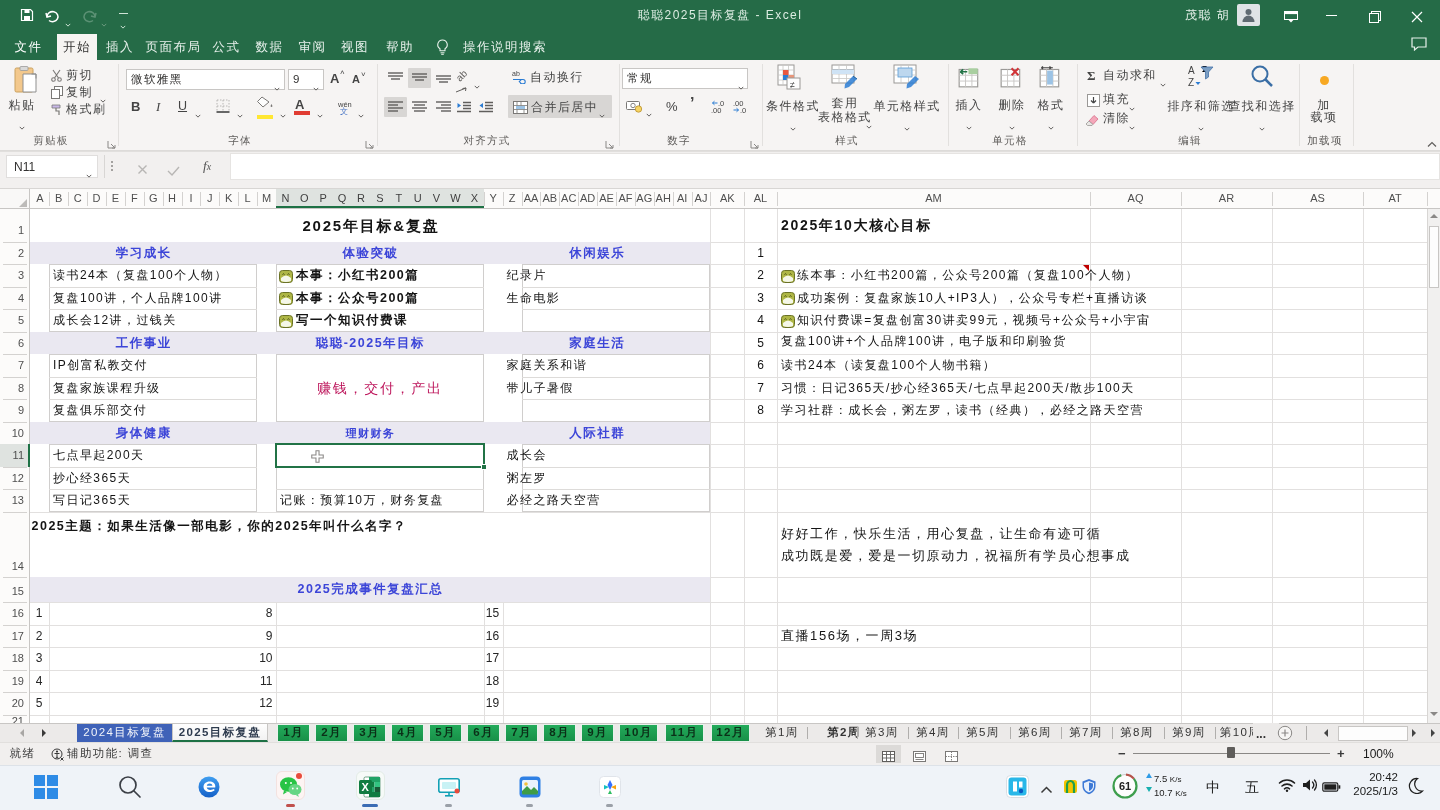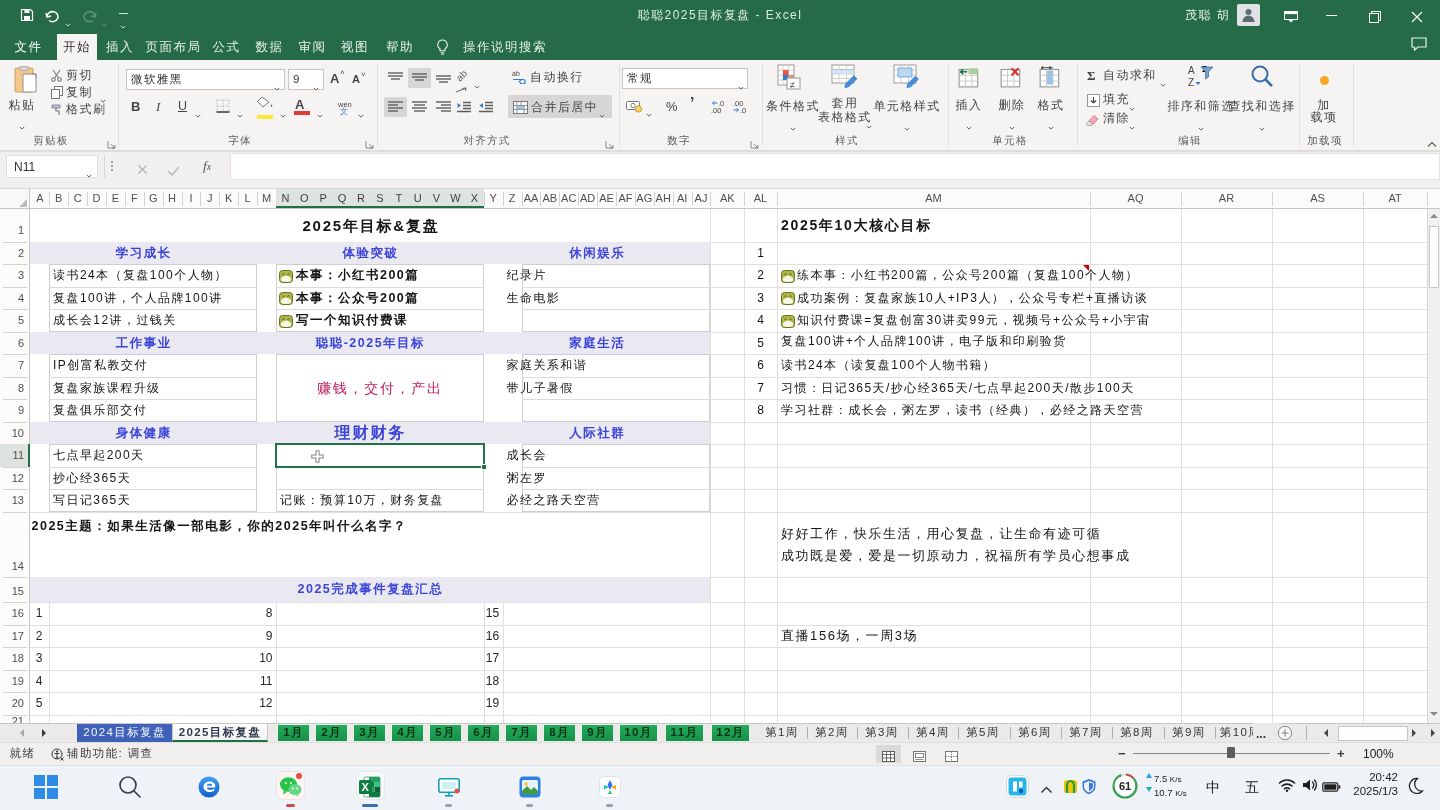--- a/index.html
+++ b/index.html
@@ -583,21 +583,21 @@
 <div style="position:absolute;left:30.0px;top:241.5px;width:680.4399999999999px;height:22.5px;background:#eae8f1;"></div>
 <div style="position:absolute;left:-156.2px;top:243.5px;width:600px;text-align:center;font-size:12.5px;line-height:18.5px;color:#3c45d8;font-weight:700;white-space:nowrap;letter-spacing:.12em;">学习成长</div>
 <div style="position:absolute;left:297.20000000000005px;top:243.5px;width:600px;text-align:center;font-size:12.5px;line-height:18.5px;color:#3c45d8;font-weight:700;white-space:nowrap;letter-spacing:.12em;">休闲娱乐</div>
 <div style="position:absolute;left:70.39999999999998px;top:243.5px;width:600px;text-align:center;font-size:12.5px;line-height:18.5px;color:#3c45d8;font-weight:700;white-space:nowrap;letter-spacing:.12em;">体验突破</div>
 <div style="position:absolute;left:30.0px;top:331.5px;width:680.4399999999999px;height:22.5px;background:#eae8f1;"></div>
 <div style="position:absolute;left:-156.2px;top:333.5px;width:600px;text-align:center;font-size:12.5px;line-height:18.5px;color:#3c45d8;font-weight:700;white-space:nowrap;letter-spacing:.12em;">工作事业</div>
 <div style="position:absolute;left:70.39999999999998px;top:333.5px;width:600px;text-align:center;font-size:12.5px;line-height:18.5px;color:#3c45d8;font-weight:700;white-space:nowrap;letter-spacing:.12em;">聪聪-2025年目标</div>
 <div style="position:absolute;left:297.20000000000005px;top:333.5px;width:600px;text-align:center;font-size:12.5px;line-height:18.5px;color:#3c45d8;font-weight:700;white-space:nowrap;letter-spacing:.12em;">家庭生活</div>
 <div style="position:absolute;left:30.0px;top:421.5px;width:680.4399999999999px;height:22.5px;background:#eae8f1;"></div>
 <div style="position:absolute;left:-156.2px;top:423.5px;width:600px;text-align:center;font-size:12.5px;line-height:18.5px;color:#3c45d8;font-weight:700;white-space:nowrap;letter-spacing:.12em;">身体健康</div>
-<div style="position:absolute;left:70.39999999999998px;top:423.5px;width:600px;text-align:center;font-size:16px;line-height:18.5px;color:#3c45d8;font-weight:700;white-space:nowrap;letter-spacing:.12em;">理财财务</div>
+<div style="position:absolute;left:70.39999999999998px;top:423.5px;width:600px;text-align:center;font-size:11px;line-height:18.5px;color:#3c45d8;font-weight:700;white-space:nowrap;letter-spacing:.12em;">理财财务</div>
 <div style="position:absolute;left:297.20000000000005px;top:423.5px;width:600px;text-align:center;font-size:12.5px;line-height:18.5px;color:#3c45d8;font-weight:700;white-space:nowrap;letter-spacing:.12em;">人际社群</div>
 <div style="position:absolute;left:30.0px;top:577.0px;width:680.4399999999999px;height:25.0px;background:#eae8f1;"></div>
 <div style="position:absolute;left:70.39999999999998px;top:580.2px;width:600px;text-align:center;font-size:12.5px;line-height:18.5px;color:#3c45d8;font-weight:700;white-space:nowrap;letter-spacing:.12em;">2025完成事件复盘汇总</div>
 <div style="position:absolute;left:71px;top:214.5px;width:600px;text-align:center;font-size:15px;line-height:21px;color:#141414;font-weight:700;white-space:nowrap;letter-spacing:.12em;">2025年目标&amp;复盘</div>
 <div style="position:absolute;left:49.29px;top:264.0px;width:207.79px;height:67.5px;border:1px solid #d0cecd;"></div>
 <div style="position:absolute;left:49.29px;top:354.0px;width:207.79px;height:67.5px;border:1px solid #d0cecd;"></div>
 <div style="position:absolute;left:49.29px;top:444.0px;width:207.79px;height:67.5px;border:1px solid #d0cecd;"></div>
 <div style="position:absolute;left:275.96999999999997px;top:264.0px;width:207.79000000000002px;height:67.5px;border:1px solid #d0cecd;"></div>
 <div style="position:absolute;left:275.96999999999997px;top:354.0px;width:207.79000000000002px;height:67.5px;border:1px solid #d0cecd;"></div>
 <div style="position:absolute;left:275.96999999999997px;top:444.0px;width:207.79000000000002px;height:67.5px;border:1px solid #d0cecd;"></div>
@@ -742,21 +742,21 @@
 <div style="position:absolute;left:259.5px;top:724.0px;width:600px;text-align:center;font-size:11.5px;line-height:17.5px;color:#0b3018;font-weight:700;white-space:nowrap;letter-spacing:.12em;">8月</div>
 <div style="position:absolute;left:581px;top:724px;width:33px;height:18px;background:linear-gradient(#23ab5b,#189048);border:1px solid #e8f2ec;"></div>
 <div style="position:absolute;left:297.5px;top:724.0px;width:600px;text-align:center;font-size:11.5px;line-height:17.5px;color:#0b3018;font-weight:700;white-space:nowrap;letter-spacing:.12em;">9月</div>
 <div style="position:absolute;left:619px;top:724px;width:39px;height:18px;background:linear-gradient(#23ab5b,#189048);border:1px solid #e8f2ec;"></div>
 <div style="position:absolute;left:338.5px;top:724.0px;width:600px;text-align:center;font-size:11.5px;line-height:17.5px;color:#0b3018;font-weight:700;white-space:nowrap;letter-spacing:.12em;">10月</div>
 <div style="position:absolute;left:665px;top:724px;width:39px;height:18px;background:linear-gradient(#23ab5b,#189048);border:1px solid #e8f2ec;"></div>
 <div style="position:absolute;left:384.5px;top:724.0px;width:600px;text-align:center;font-size:11.5px;line-height:17.5px;color:#0b3018;font-weight:700;white-space:nowrap;letter-spacing:.12em;">11月</div>
 <div style="position:absolute;left:711px;top:724px;width:39px;height:18px;background:linear-gradient(#23ab5b,#189048);border:1px solid #e8f2ec;"></div>
 <div style="position:absolute;left:430.5px;top:724.0px;width:600px;text-align:center;font-size:11.5px;line-height:17.5px;color:#0b3018;font-weight:700;white-space:nowrap;letter-spacing:.12em;">12月</div>
 <div style="position:absolute;left:482.0px;top:724.0px;width:600px;text-align:center;font-size:11.5px;line-height:17.5px;color:#333;font-weight:400;white-space:nowrap;letter-spacing:.12em;">第1周</div>
-<div style="position:absolute;left:532.0px;top:724.0px;width:600px;text-align:center;font-size:11.5px;line-height:17.5px;color:#333;font-weight:400;white-space:nowrap;letter-spacing:.12em;">第2周</div>
+<div style="position:absolute;left:544px;top:724.0px;width:600px;text-align:center;font-size:11.5px;line-height:17.5px;color:#333;font-weight:700;white-space:nowrap;letter-spacing:.12em;">第2周</div>
 <div style="position:absolute;left:807px;top:727px;width:1px;height:12px;background:#b0aeac;"></div>
 <div style="position:absolute;left:582.0px;top:724.0px;width:600px;text-align:center;font-size:11.5px;line-height:17.5px;color:#333;font-weight:400;white-space:nowrap;letter-spacing:.12em;">第3周</div>
 <div style="position:absolute;left:857px;top:727px;width:1px;height:12px;background:#b0aeac;"></div>
 <div style="position:absolute;left:633.0px;top:724.0px;width:600px;text-align:center;font-size:11.5px;line-height:17.5px;color:#333;font-weight:400;white-space:nowrap;letter-spacing:.12em;">第4周</div>
 <div style="position:absolute;left:908px;top:727px;width:1px;height:12px;background:#b0aeac;"></div>
 <div style="position:absolute;left:683.0px;top:724.0px;width:600px;text-align:center;font-size:11.5px;line-height:17.5px;color:#333;font-weight:400;white-space:nowrap;letter-spacing:.12em;">第5周</div>
 <div style="position:absolute;left:958px;top:727px;width:1px;height:12px;background:#b0aeac;"></div>
 <div style="position:absolute;left:735.0px;top:724.0px;width:600px;text-align:center;font-size:11.5px;line-height:17.5px;color:#333;font-weight:400;white-space:nowrap;letter-spacing:.12em;">第6周</div>
 <div style="position:absolute;left:1010px;top:727px;width:1px;height:12px;background:#b0aeac;"></div>
 <div style="position:absolute;left:786.0px;top:724.0px;width:600px;text-align:center;font-size:11.5px;line-height:17.5px;color:#333;font-weight:400;white-space:nowrap;letter-spacing:.12em;">第7周</div>

